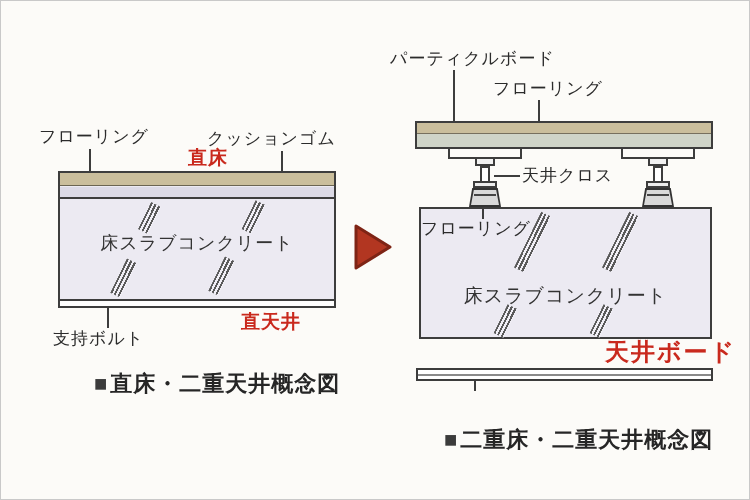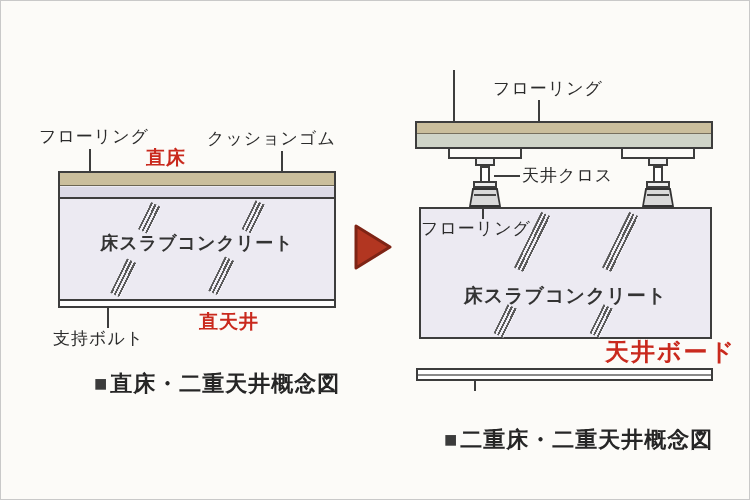--- a/index.html
+++ b/index.html
@@ -4,31 +4,31 @@
 <style>
   html,body{margin:0;padding:0;background:#fff;}
   .canvas{
     position:relative;width:750px;height:500px;overflow:hidden;
     background:#fcfbf8;border:1px solid #c9c9c9;box-sizing:border-box;
     font-family:"Liberation Sans","DejaVu Sans",sans-serif;color:#2b2b2b;
   }
   .canvas *{box-sizing:border-box;}
   .lbl{position:absolute;font-size:17px;color:#2b2b2b;white-space:nowrap;letter-spacing:1px;line-height:1.1;}
   .red{position:absolute;color:#c9291d;font-weight:bold;white-space:nowrap;line-height:1;}
-  .red.s{font-size:19px;letter-spacing:1px;}
+  .red.s{font-size:19px;letter-spacing:1px;margin-left:42px;}
   .red.l{font-size:24px;letter-spacing:2px;}
   .vline{position:absolute;width:2px;background:#3d3d3d;}
   .hline{position:absolute;height:2px;background:#3d3d3d;}
   .hatch{position:absolute;width:11px;background:repeating-linear-gradient(90deg,#5a5a5a 0 2px,#f1eff6 2px 4px);transform:rotate(26deg);}
   
   .lbox{position:absolute;left:57px;top:170px;width:278px;height:137px;border:2px solid #3d3d3d;background:#eceaf2;}
   .lbox .beige{position:absolute;left:0;right:0;top:0;height:13px;background:#cabe9c;border-bottom:1px solid #6b6552;}
   .lbox .cush{position:absolute;left:0;right:0;top:14px;height:12px;background:#dcdae6;border-bottom:2px solid #3d3d3d;}
   .lbox .bstrip{position:absolute;left:0;right:0;bottom:0;height:7px;background:#ffffff;border-top:2px solid #3d3d3d;}
-  .slab-label{position:absolute;left:0;right:0;text-align:center;font-size:18px;color:#333;letter-spacing:1px;white-space:nowrap;font-weight:bold;}
+  .slab-label{position:absolute;left:0;right:0;text-align:center;font-size:18px;color:#333;letter-spacing:1px;white-space:nowrap;}
   
   .panel{position:absolute;left:414px;top:120px;width:298px;height:28px;border:2px solid #3d3d3d;background:#cfd4c8;}
   .panel .beige{position:absolute;left:0;right:0;top:0;height:11px;background:#cabe9c;border-bottom:1px solid #77705e;}
   .bracket{position:absolute;width:74px;height:10px;border:2px solid #3d3d3d;border-top:none;background:transparent;}
   .nut{position:absolute;width:20px;height:9px;border:2px solid #3d3d3d;background:#f2f2f2;}
   .shaft{position:absolute;width:10px;height:17px;border:2px solid #3d3d3d;background:#ffffff;}
   .flange{position:absolute;width:24px;height:7px;border:2px solid #3d3d3d;background:#ececec;}
   .foot{position:absolute;width:32px;height:19px;}
   .foot .f-outer{position:absolute;inset:0;background:#333;clip-path:polygon(10% 0,90% 0,100% 100%,0 100%);}
   .foot .f-inner{position:absolute;inset:2px;background:#d9d9d9;clip-path:polygon(10% 0,90% 0,100% 100%,0 100%);}
@@ -72,20 +72,21 @@
 
   <div class="caption" style="left:93px;top:372px">
     <span class="sq-glyph">■</span>
     <span>直床・二重天井概念図</span>
   </div>
 
   <svg class="arrow-svg" width="44" height="52">
     <polygon points="4,4 4,46 38,25" fill="#b23621" stroke="#7e2415" stroke-width="3" stroke-linejoin="round"></polygon>
   </svg>
 
+  <div class="lbl" style="left:389px;top:49px">パーティクルボード</div>
   <div class="vline" style="left:452px;top:69px;height:74px"></div>
 
   <div class="lbl" style="left:492px;top:79px">フローリング</div>
   <div class="vline" style="left:537px;top:99px;height:30px"></div>
 
   <div class="panel">
     <div class="beige"></div>
   </div>
 
   <div class="bracket" style="left:447px;top:148px"></div>

